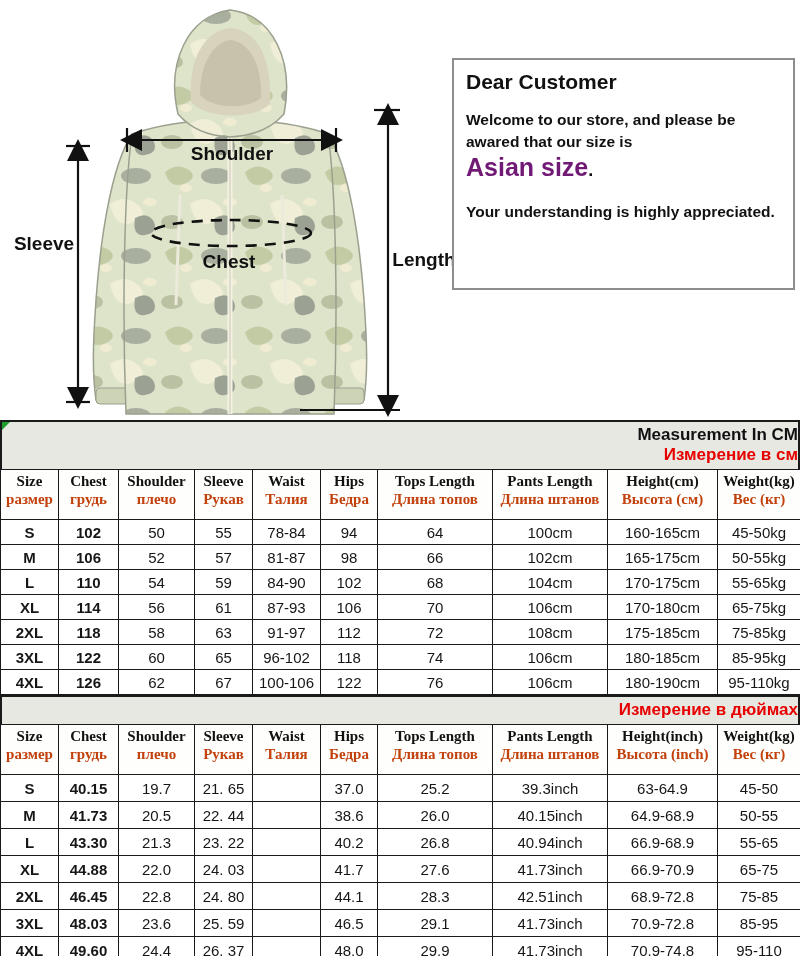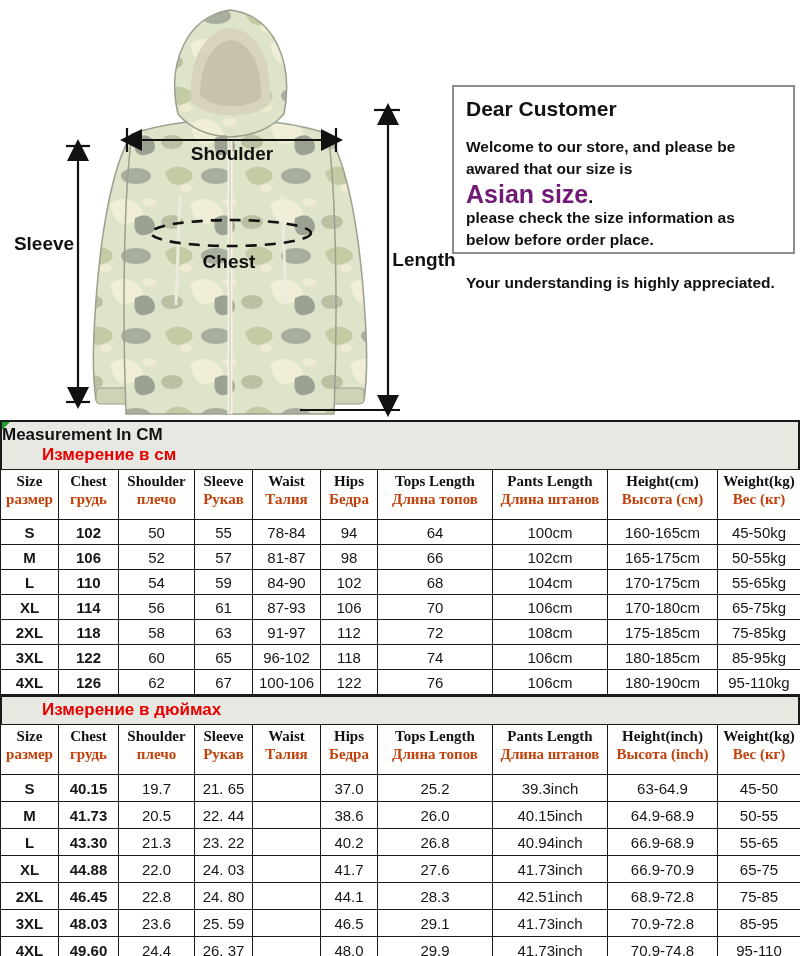--- a/index.html
+++ b/index.html
@@ -9,36 +9,36 @@
   }
   .stage{position:absolute;inset:0;}
 
   
   .jacket-svg{position:absolute;left:0;top:0;}
   .measure-label{font-family:"Liberation Sans",sans-serif;font-weight:bold;font-size:19px;fill:#111;}
   .measure-line{stroke:#111;stroke-width:2.2;fill:none;}
 
   
   .notice-box{
-    position:absolute;left:452px;top:58px;width:343px;height:169px;
+    position:absolute;left:452px;top:58px;width:343px;height:232px;
     border:2px solid #8d8d8d;background:#fff;box-sizing:border-box;
-    padding:10px 12px 8px 12px;color:#111;margin-top:27px;
+    padding:10px 12px 8px 12px;color:#111;
   }
   .notice-heading{font-size:21px;font-weight:bold;margin:0 0 15px 0;}
   .notice-text{font-size:15.5px;font-weight:bold;line-height:1.42;margin:0;}
   .asian-line{margin:1px 0 0 0;line-height:1.05;}
   .asian{color:#701a75;font-size:25px;font-weight:bold;}
   .asian-punct{font-size:18px;font-weight:bold;color:#111;}
   .closing{margin-top:21px;}
 
   
   .tables{position:absolute;left:0;top:420px;width:800px;}
   .band{
     position:relative;border:2px solid #1a1a1a;border-bottom:none;
-    background:#e8e8e3;text-align:left;padding:3px 0 4px 0;
+    background:#e8e8e3;text-align:right;padding:3px 0 4px 0;
   }
   .band .en{font-size:17px;font-weight:bold;color:#111;line-height:20px;}
   .band .ru{font-size:17px;font-weight:bold;color:#e60000;line-height:20px;padding-left:40px;}
   .corner{
     position:absolute;left:0;top:0;width:0;height:0;
     border-top:8px solid #1f9d2f;border-right:8px solid transparent;
   }
   table.size-table{border-collapse:collapse;width:800px;table-layout:fixed;background:#fff;}
   .size-table th,.size-table td{border:1px solid #1a1a1a;text-align:center;padding:0;overflow:hidden;}
   .size-table th{background:#fefefc;padding:2px 0 11px 0;font-family:Liberation Serif, serif;}
@@ -120,21 +120,20 @@
       <line class="measure-line" x1="300" y1="410" x2="400" y2="410"></line>
       <line class="measure-line" x1="388" y1="114" x2="388" y2="406" marker-start="url(#ah)" marker-end="url(#ah)"></line>
       <text class="measure-label" x="424" y="266" text-anchor="middle">Length</text>
     </g>
   </svg>
 
   <div class="notice-box">
     <p class="notice-heading">Dear Customer</p>
     <p class="notice-text">Welcome to our store, and please be awared that our size is</p>
     <p class="asian-line"><span class="asian">Asian size</span><span class="asian-punct">.</span></p>
-    <p class="notice-text">please check the size information as below before order place.</p>
     <p class="notice-text closing">Your understanding is highly appreciated.</p>
   </div>
 
   <div class="tables">
 
     <div class="band">
       <div class="corner"></div>
       <div class="en">Measurement In CM</div>
       <div class="ru">Измерение в см</div>
     </div>

